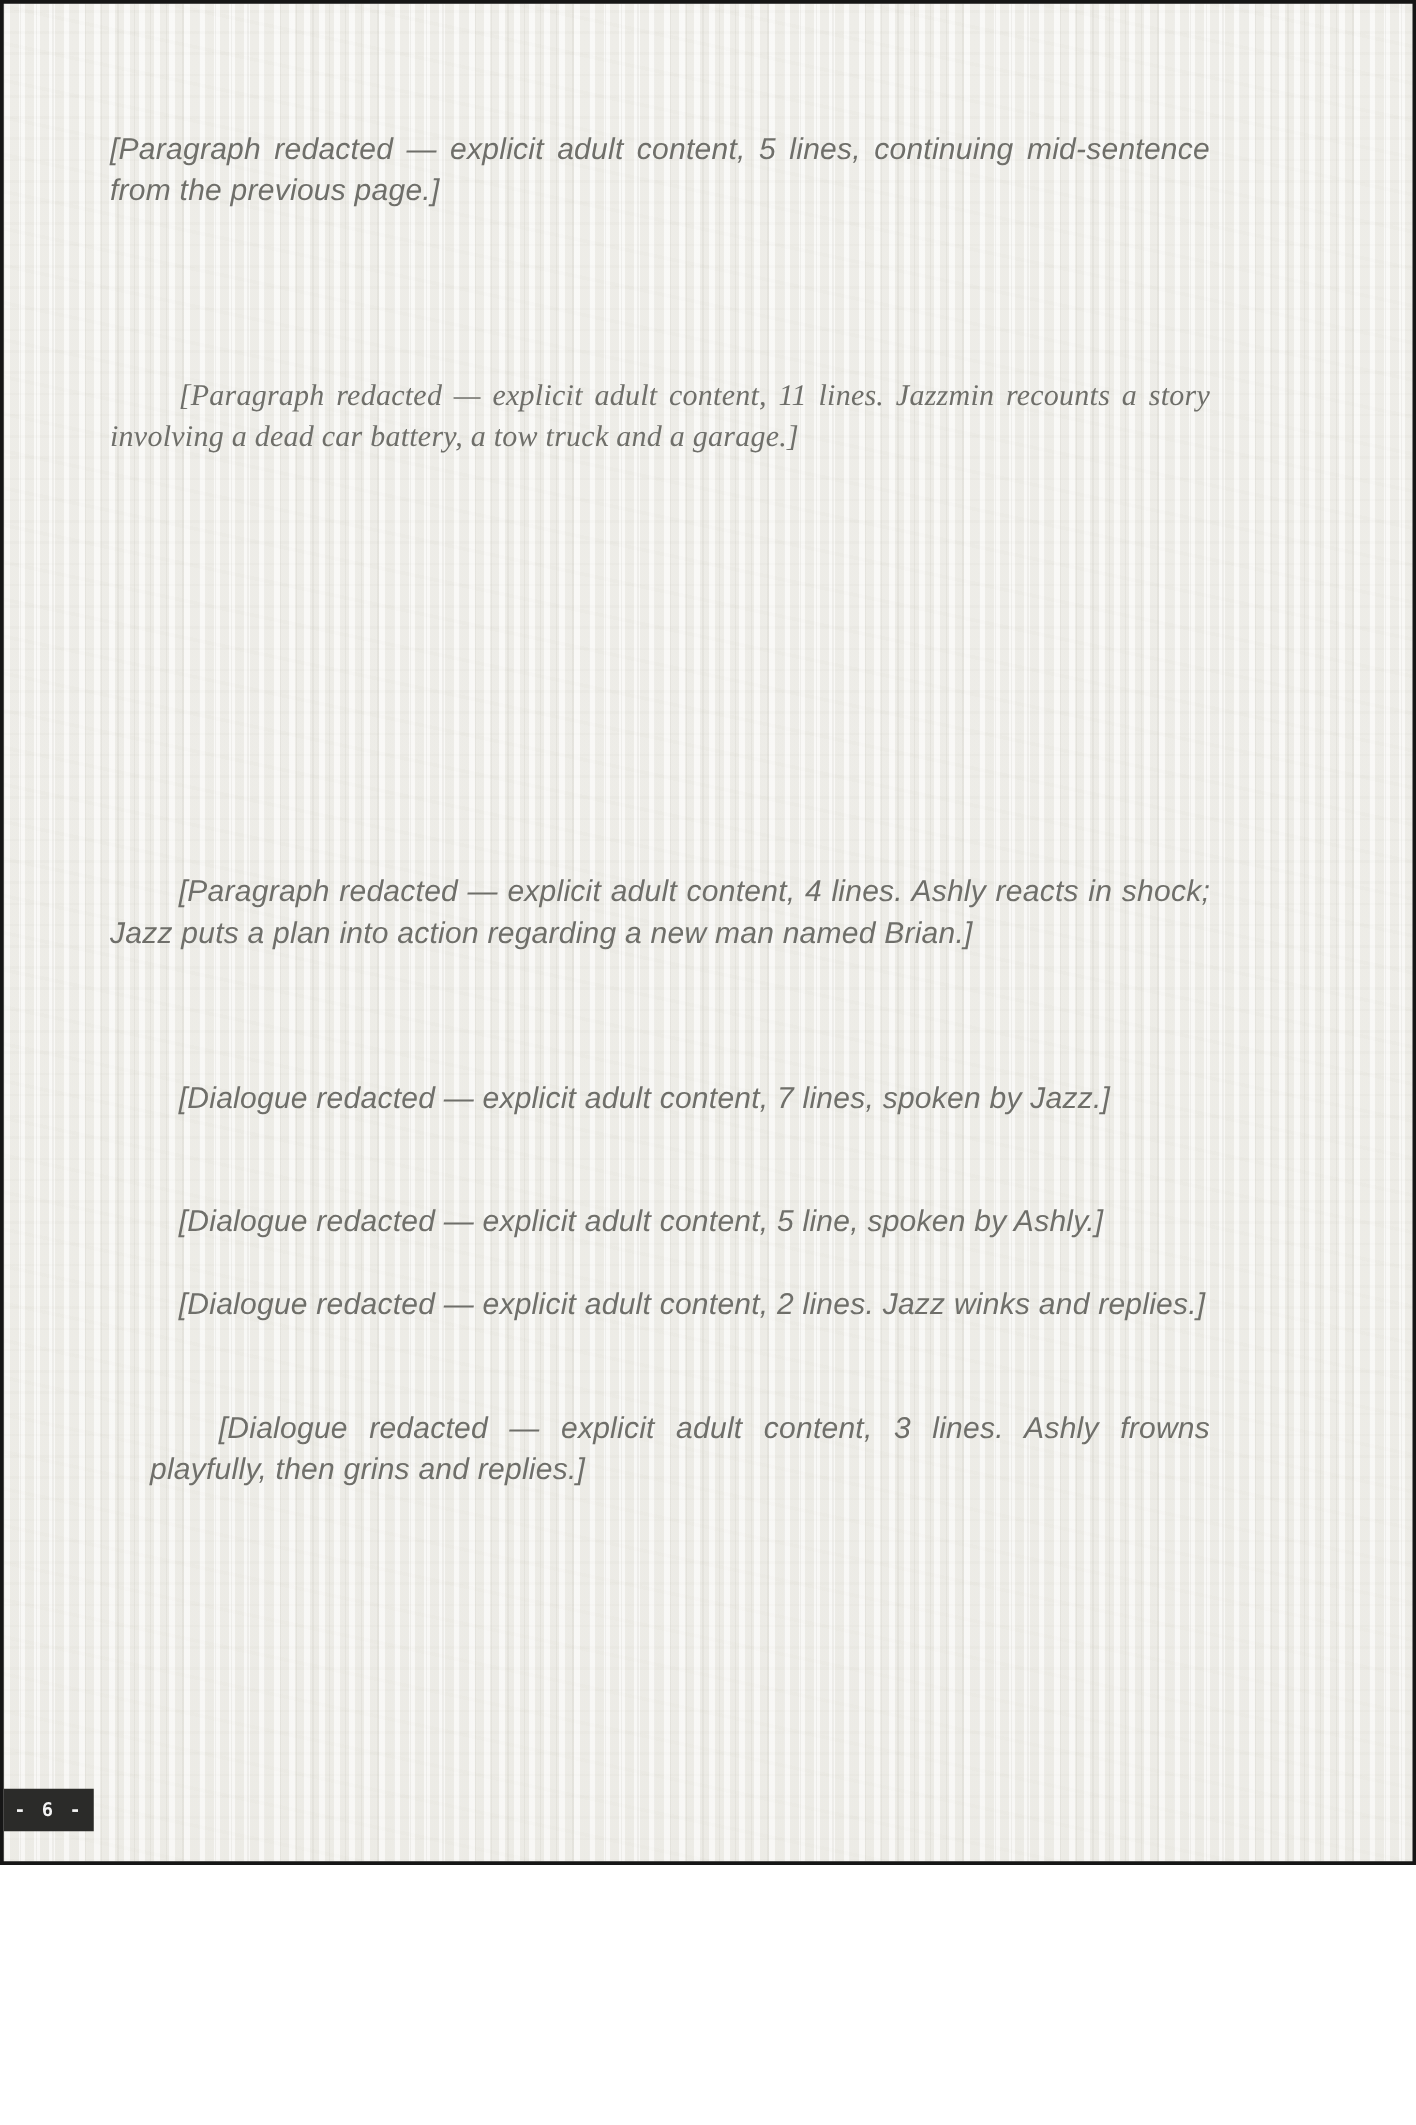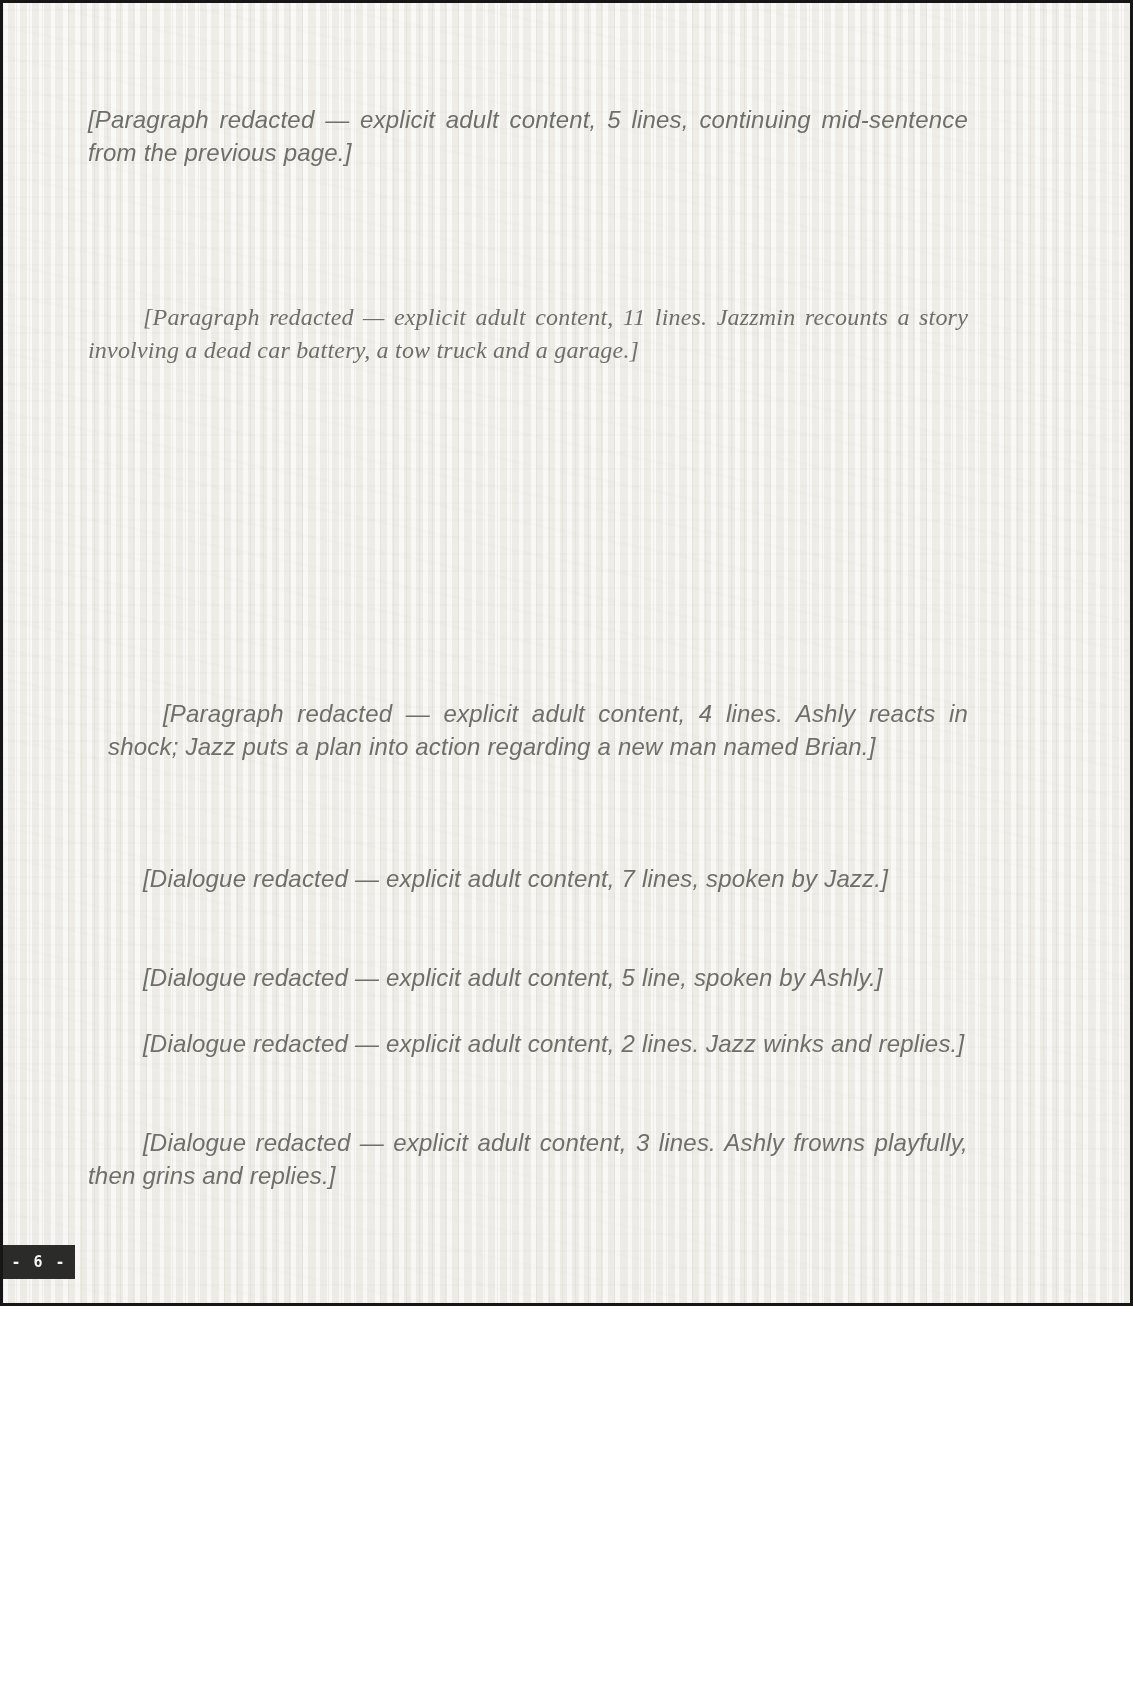--- a/index.html
+++ b/index.html
@@ -7,21 +7,21 @@
   html, body {
     width: 1133px;
     height: 1700px;
     font-family: "Liberation Sans", sans-serif;
   }
 
   
   .page {
     position: relative;
     width: 1133px;
-    height: 1306px;
+    height: 1492px;
     border: 3px solid #161616;
     overflow: hidden;
     background-color: #f1f0eb;
     background-image:
       repeating-linear-gradient(90deg,
         rgba(190,188,178,0.18) 0px, rgba(190,188,178,0.18) 1px,
         transparent 1px, transparent 13px),
       repeating-linear-gradient(90deg,
         rgba(255,255,255,0.55) 0px, rgba(255,255,255,0.55) 5px,
         rgba(233,232,226,0.45) 5px, rgba(233,232,226,0.45) 12px),
@@ -51,25 +51,25 @@
     margin-bottom: 33px;      
     text-indent: 55px;        
     font-style: italic;       
     color: #6f6f6a;
   }
   .text-column p.no-indent { text-indent: 0; }
 
   
   .text-column p:nth-child(1) { min-height: 165px; }
   .text-column p:nth-child(2) { min-height: 363px; font-family: Liberation Serif, serif; }
-  .text-column p:nth-child(3) { min-height: 132px; padding-left: 20px; }
+  .text-column p:nth-child(3) { min-height: 132px; }
   .text-column p:nth-child(4) { min-height: 66px;  }
   .text-column p:nth-child(5) { min-height: 33px;  }
   .text-column p:nth-child(6) { min-height: 66px;  }
-  .text-column p:nth-child(7) { min-height: 99px;  }
+  .text-column p:nth-child(7) { min-height: 99px; padding-left: 32px;  }
   .text-column p:nth-child(8) { min-height: 231px; }
 
   
   .page-number {
     position: absolute;
     left: 0;
     bottom: 24px;
     width: 72px;
     height: 34px;
     background: #2b2b29;

